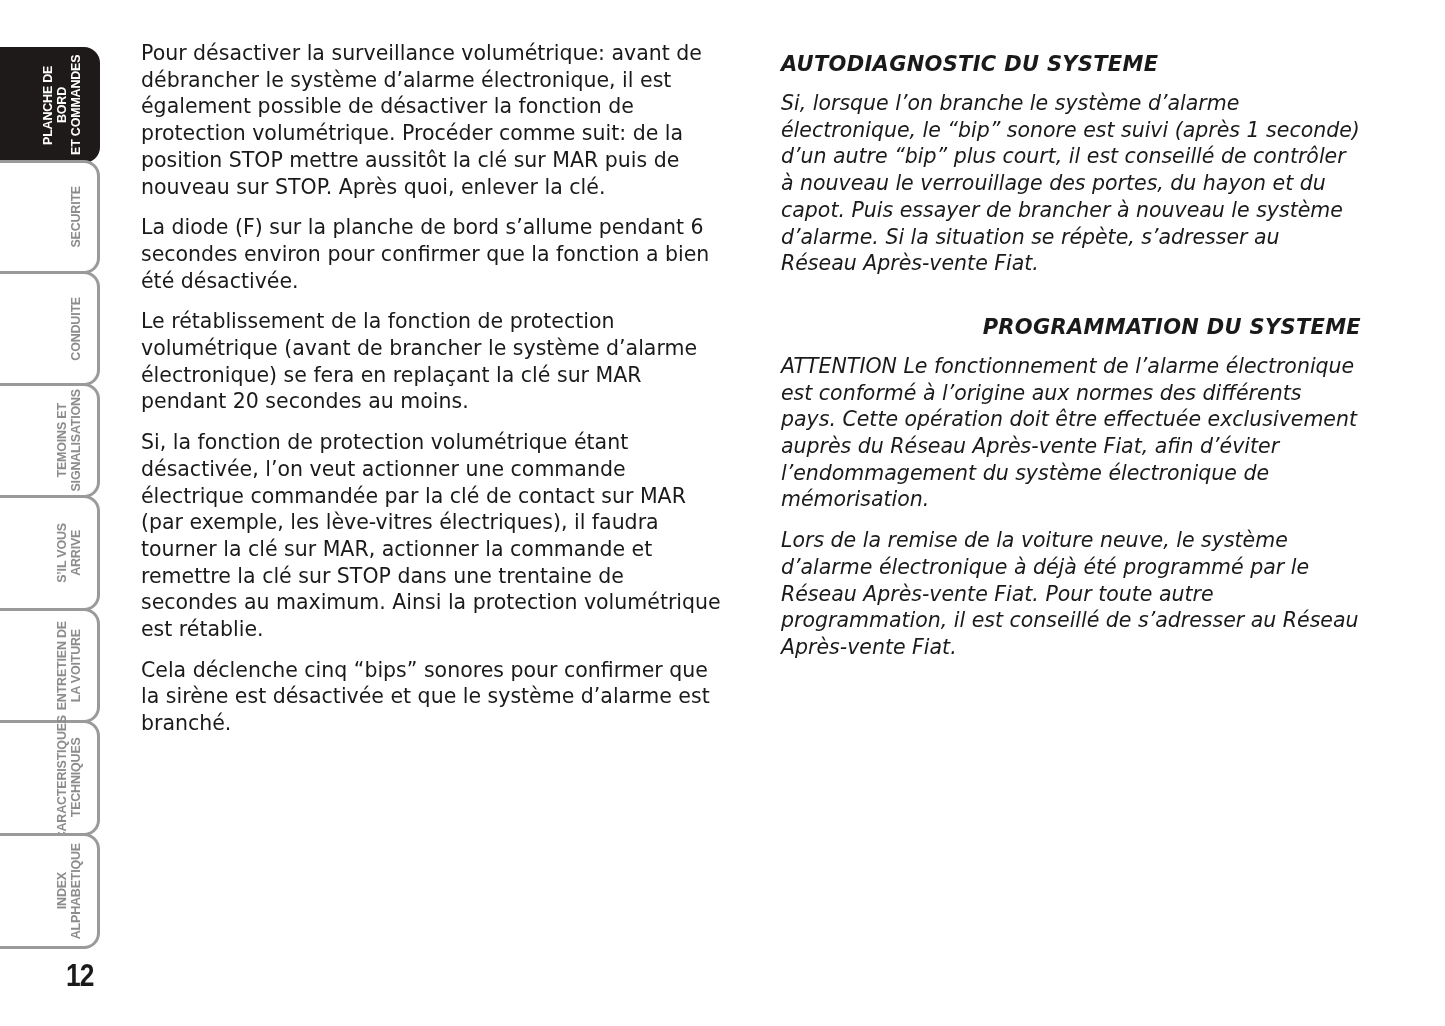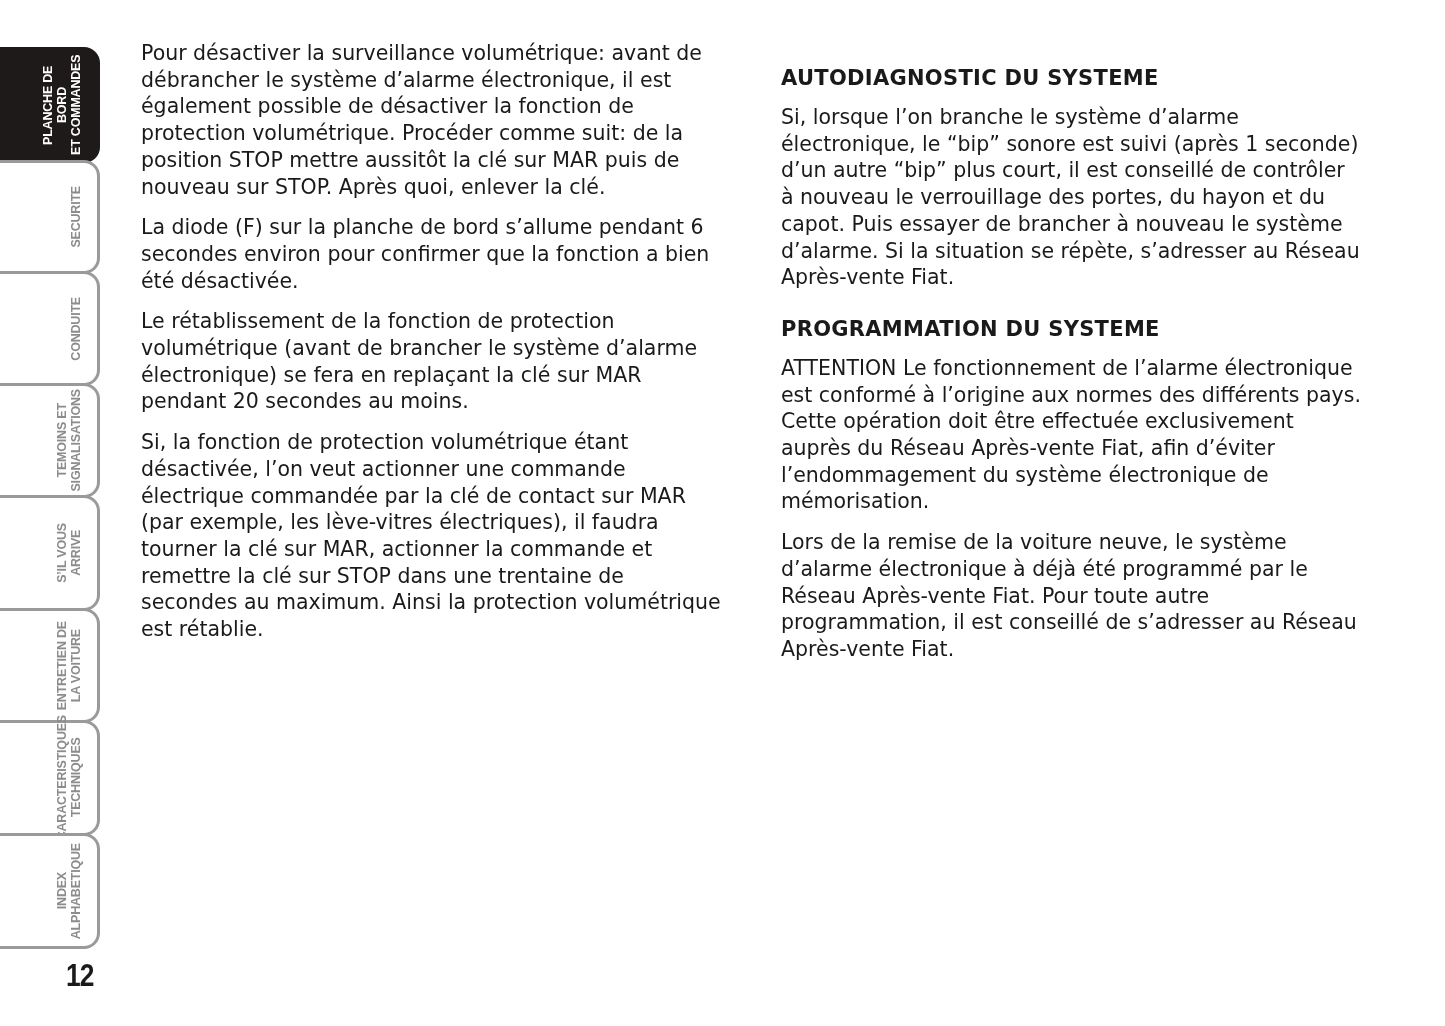--- a/index.html
+++ b/index.html
@@ -14,24 +14,24 @@
   .tab-label { writing-mode: vertical-rl; transform: rotate(180deg);
                font-family: "Liberation Sans", sans-serif; font-weight: bold;
                font-size: 12.5px; line-height: 14px; letter-spacing: -0.2px;
                color: #8c8c8c; text-align: center; white-space: pre-line;
                transform-origin: center; }
   .tab.active .tab-label { color: #ffffff; }
   .page-number { position: absolute; left: 66px; top: 958px; font-family: "Liberation Sans", sans-serif;
                  font-weight: bold; font-size: 31px; color: #1a1a1a; letter-spacing: -1px; transform: scaleX(0.85); transform-origin: left; }
   .col { position: absolute; top: 40px; font-size: 20.5px; line-height: 26.7px; }
   .col-left { left: 141px; width: 580px; }
-  .col-right { left: 781px; width: 580px; top: 64px; }
+  .col-right { left: 781px; width: 580px; top: 50px; font-style: italic; }
   .col p { margin: 0 0 14px 0; }
   .col h2 { margin: 0 0 12px 0; font-size: 21px; font-weight: bold; letter-spacing: 0.3px; line-height: 28px; }
-  .col h2.second { margin-top: 24px; }
+  .col h2.second { margin-top: 36px; text-align: right; }
 </style>
 </head>
 <body>
 
 <nav class="tabs">
   <div class="tab active" style="top:0px;height:116px;">
     <span class="tab-label">PLANCHE DE BORD
 ET COMMANDES</span>
   </div>
   <div class="tab" style="top:113px;height:114px;">
@@ -62,20 +62,21 @@
   </div>
 </nav>
 
 <div class="page-number">12</div>
 
 <section class="col col-left">
   <p>Pour désactiver la surveillance volumétrique: avant de débrancher le système d’alarme électronique, il est également possible de désactiver la fonction de protection volumétrique. Procéder comme suit: de la position STOP mettre aussitôt la clé sur MAR puis de nouveau sur STOP. Après quoi, enlever la clé.</p>
   <p>La diode (F) sur la planche de bord s’allume pendant 6 secondes environ pour confirmer que la fonction a bien été désactivée.</p>
   <p>Le rétablissement de la fonction de protection volumétrique (avant de brancher le système d’alarme électronique) se fera en replaçant la clé sur MAR pendant 20 secondes au moins.</p>
   <p>Si, la fonction de protection volumétrique étant désactivée, l’on veut actionner une commande électrique commandée par la clé de contact sur MAR (par exemple, les lève-vitres électriques), il faudra tourner la clé sur MAR, actionner la commande et remettre la clé sur STOP dans une trentaine de secondes au maximum. Ainsi la protection volumétrique est rétablie.</p>
+  <p>Cela déclenche cinq “bips” sonores pour confirmer que la sirène est désactivée et que le système d’alarme est branché.</p>
 </section>
 
 <section class="col col-right">
   <h2>AUTODIAGNOSTIC DU SYSTEME</h2>
   <p>Si, lorsque l’on branche le système d’alarme électronique, le “bip” sonore est suivi (après 1 seconde) d’un autre “bip” plus court, il est conseillé de contrôler à nouveau le verrouillage des portes, du hayon et du capot. Puis essayer de brancher à nouveau le système d’alarme. Si la situation se répète, s’adresser au Réseau Après-vente Fiat.</p>
   <h2 class="second">PROGRAMMATION DU SYSTEME</h2>
   <p>ATTENTION Le fonctionnement de l’alarme électronique est conformé à l’origine aux normes des différents pays. Cette opération doit être effectuée exclusivement auprès du Réseau Après-vente Fiat, afin d’éviter l’endommagement du système électronique de mémorisation.</p>
   <p>Lors de la remise de la voiture neuve, le système d’alarme électronique à déjà été programmé par le Réseau Après-vente Fiat. Pour toute autre programmation, il est conseillé de s’adresser au Réseau Après-vente Fiat.</p>
 </section>
 

